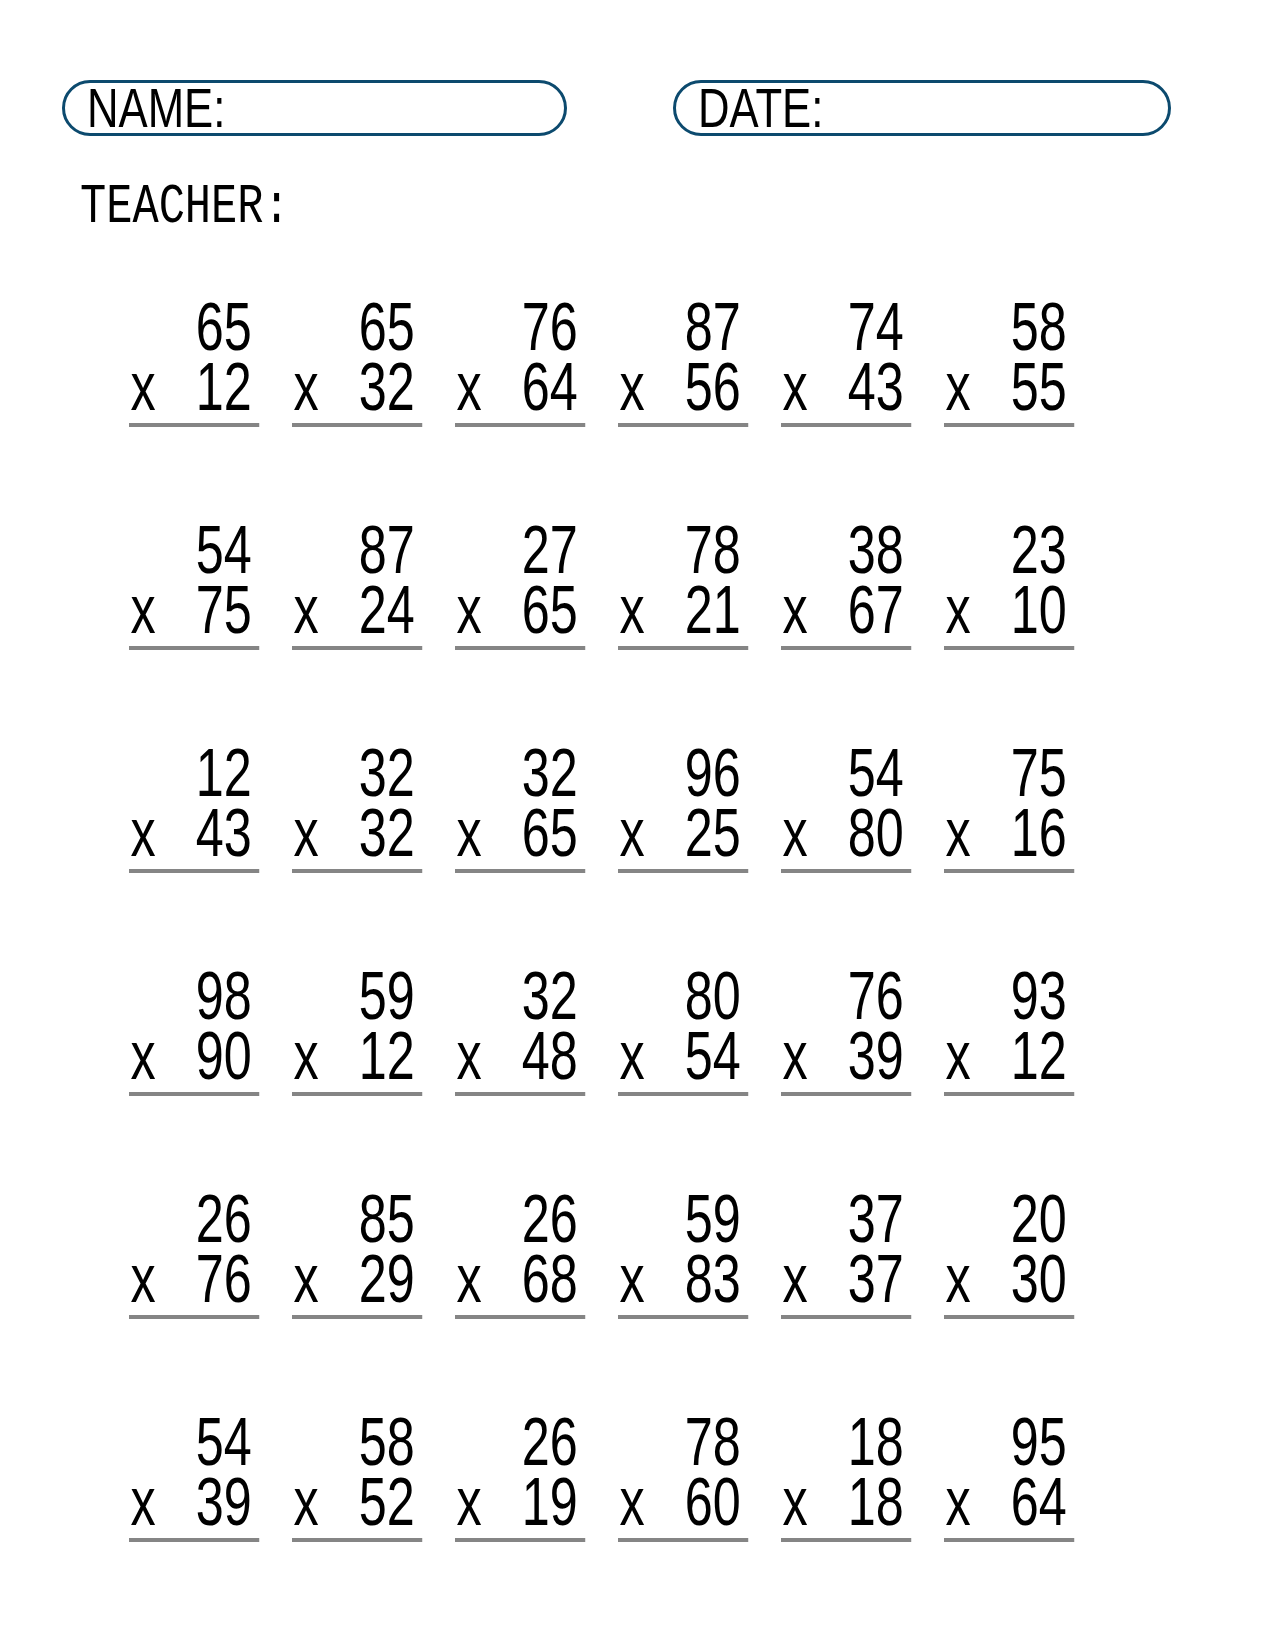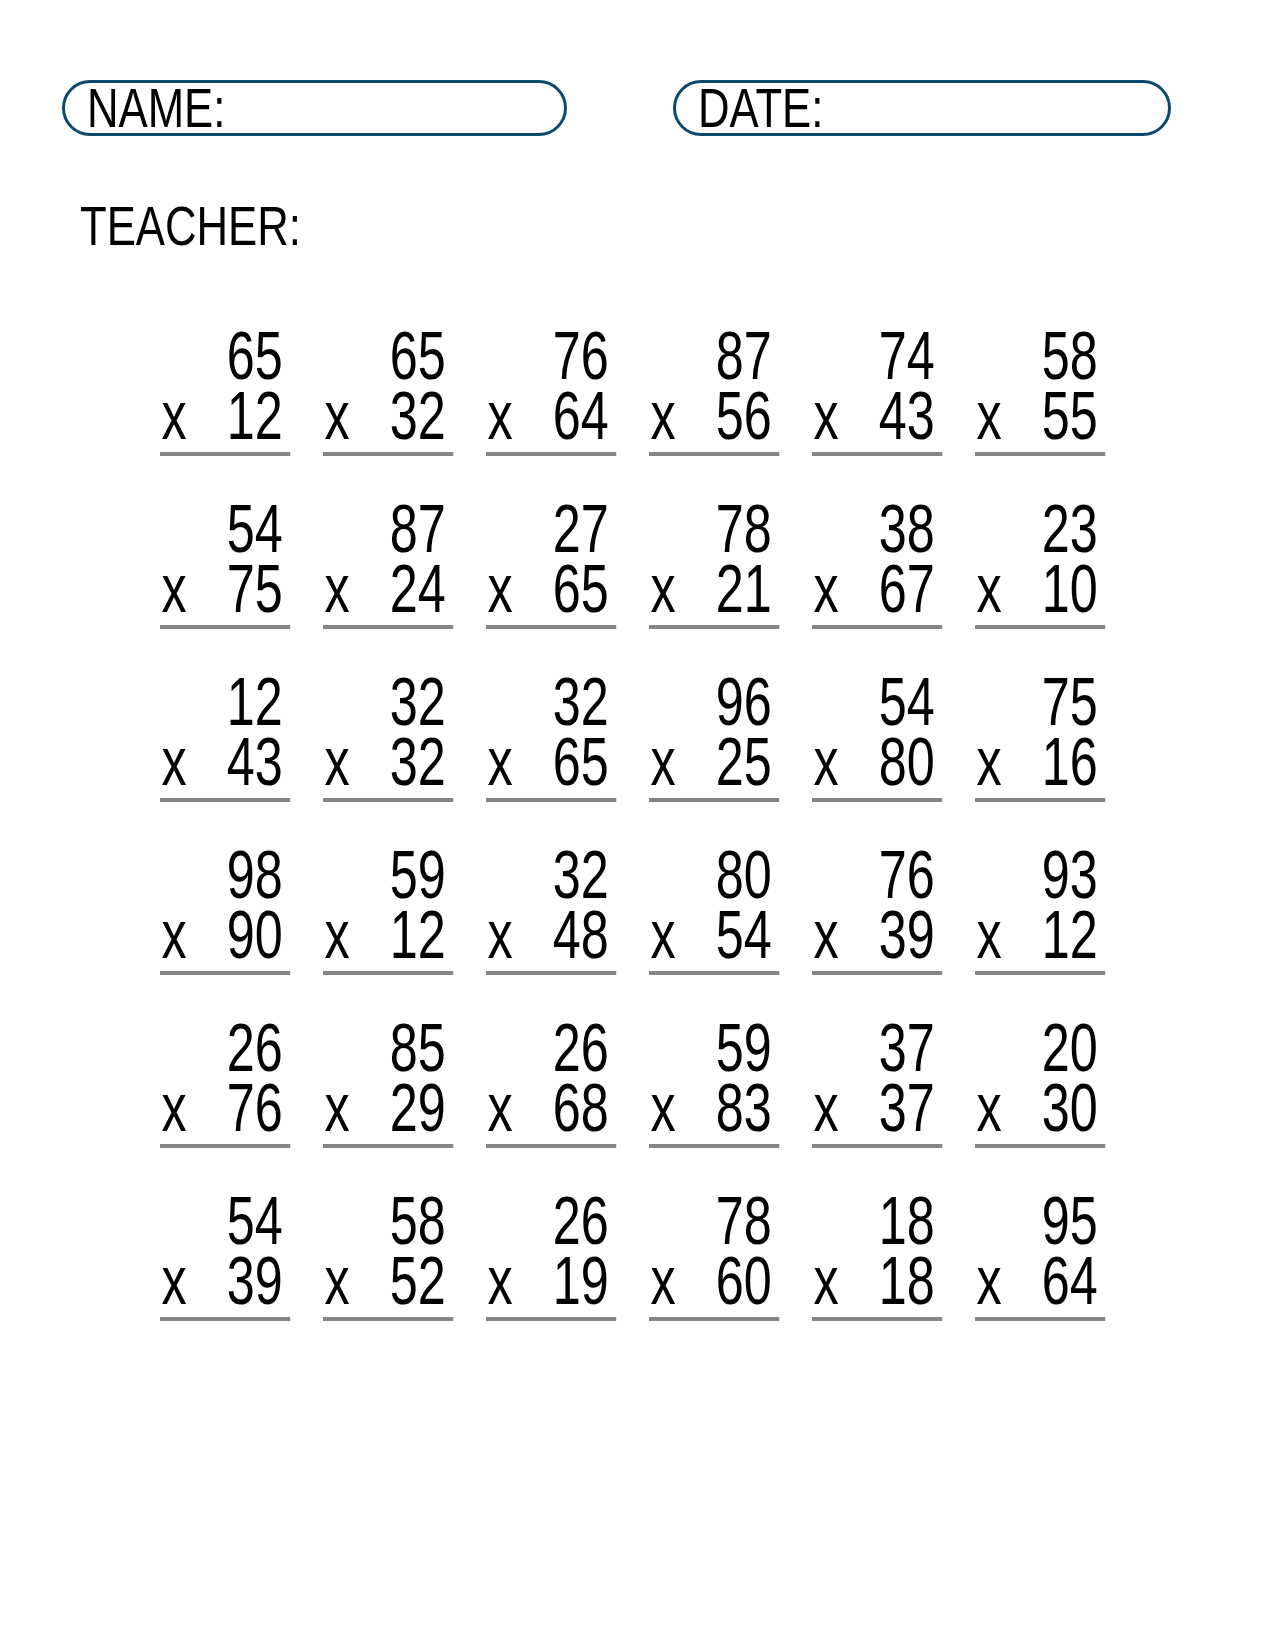--- a/index.html
+++ b/index.html
@@ -33,36 +33,36 @@
     display: inline-block;
     font-size: 56px;
     line-height: 1;
     transform: scaleX(0.78);
     transform-origin: 0 50%;
     white-space: nowrap;
     color: #000000;
   }
   .sub-label {
     position: absolute;
-    top: 198px;
+    top: 179px;
     font-size: 56px;
     line-height: 1;
+    font-family: Liberation Mono, monospace;
   }
   .teacher-label { left: 80px; }
   .score-label  { left: 624px; }
 
   
   .problems-grid {
     position: absolute;
-    left: 160px;
+    left: 129px;
     top: 296px;
     display: grid;
     grid-template-columns: repeat(6, 163px);
-    row-gap: 42px;
-    margin-top: 29px;
+    row-gap: 92px;
   }
   .problem {
     width: 176px;
     transform: scaleX(0.74);
     transform-origin: 0 0;
     font-size: 68px;
     color: #000000;
   }
   .operand-top {
     text-align: right;

